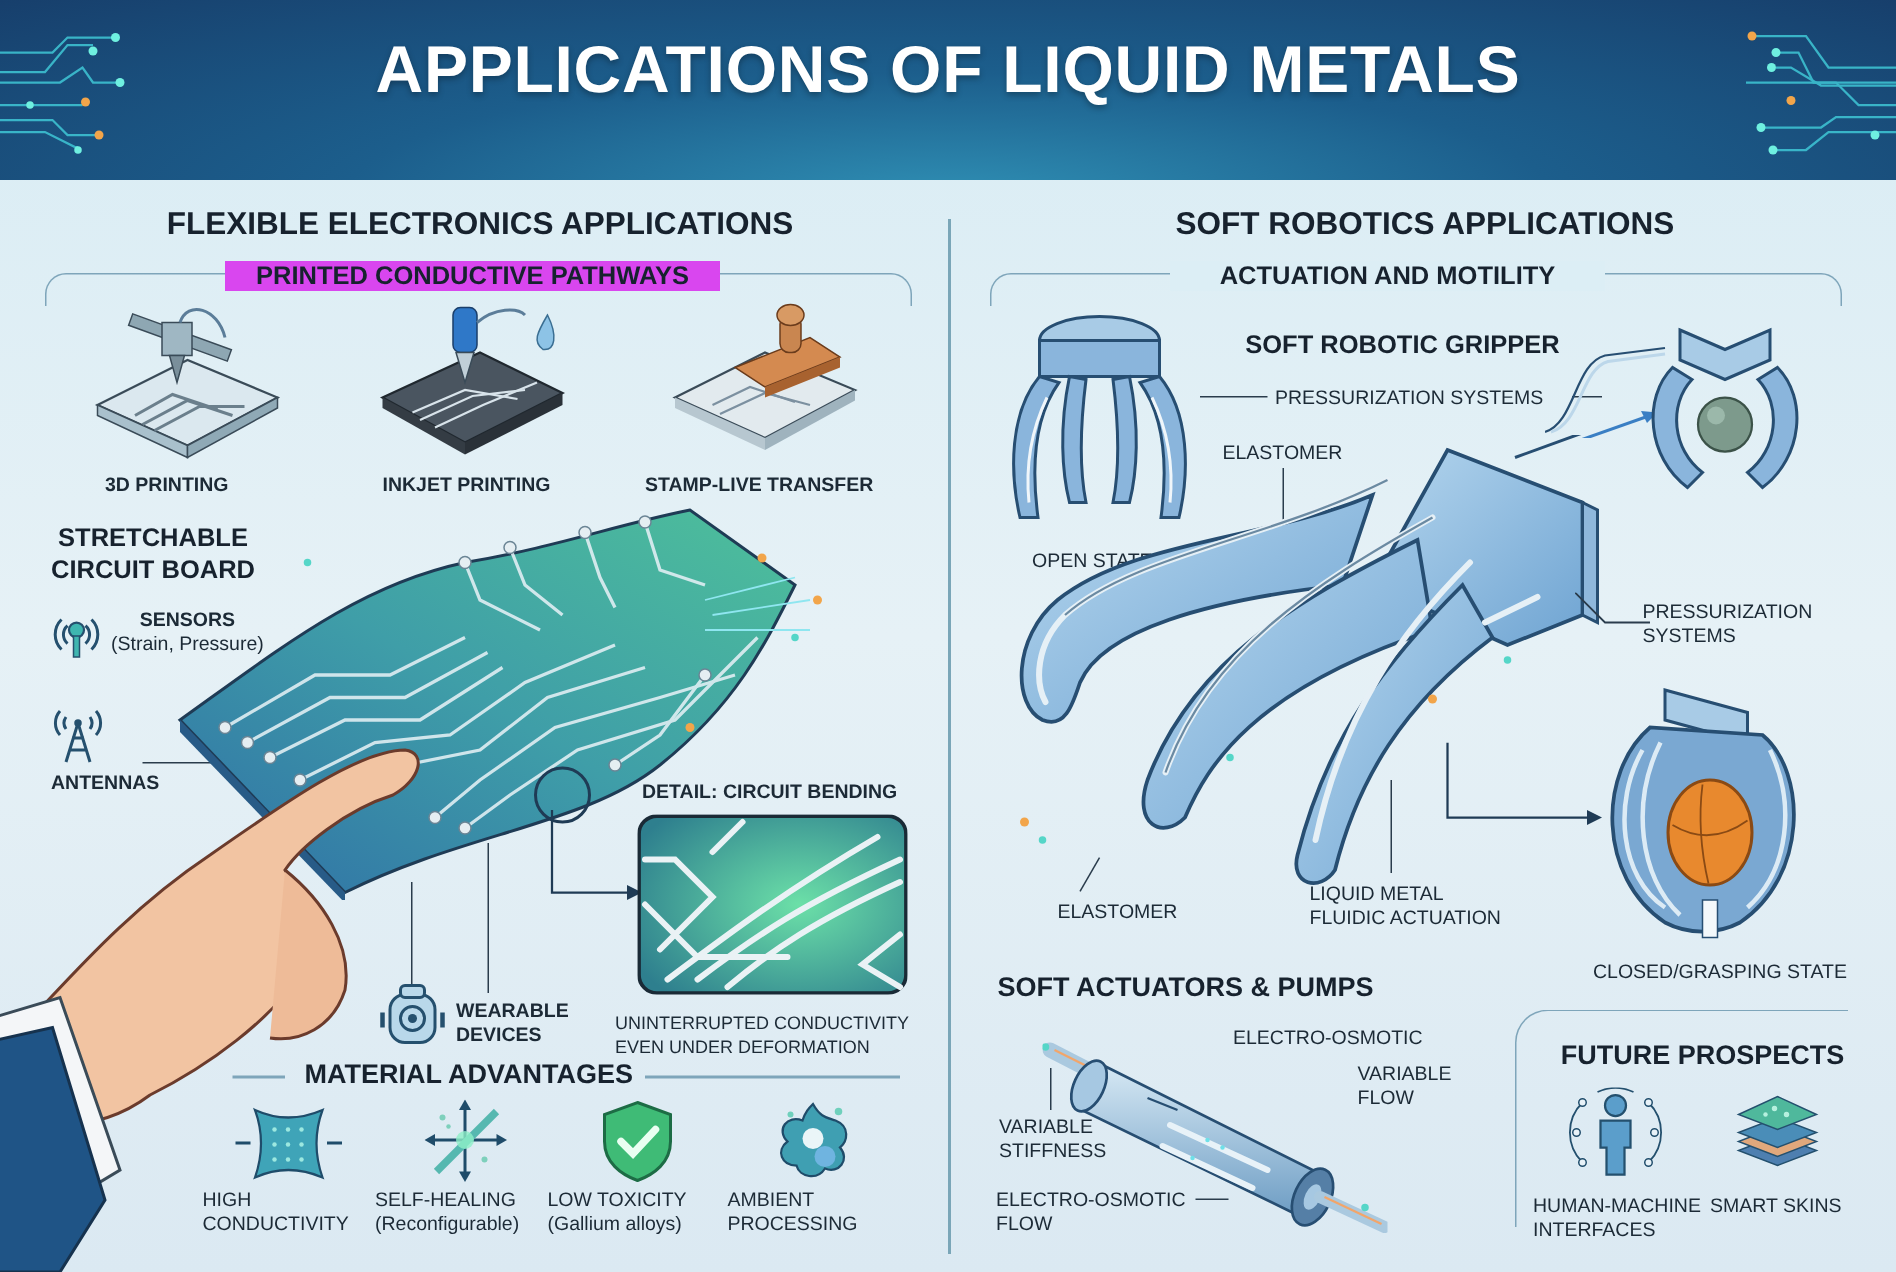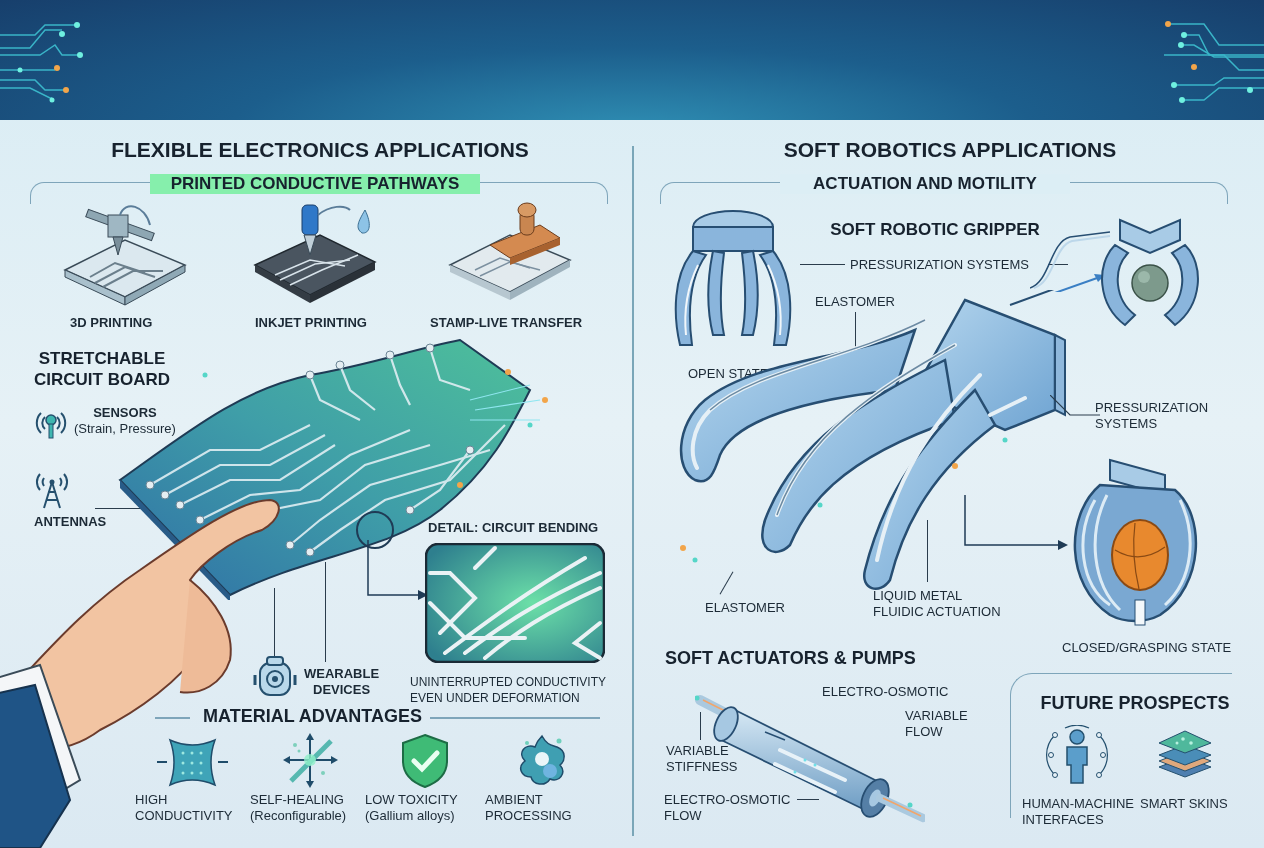--- a/index.html
+++ b/index.html
@@ -57,28 +57,29 @@
         <circle cx="157" cy="45" r="3"></circle>
         <circle cx="150" cy="85" r="3"></circle>
         <circle cx="158" cy="100" r="3"></circle>
         <circle cx="226" cy="90" r="3"></circle>
       </g>
     <g fill="#f2a54a">
         <circle cx="144" cy="24" r="3"></circle>
         <circle cx="170" cy="67" r="3"></circle>
       </g>
   </svg>
+  <div class="t1">APPLICATIONS OF LIQUID METALS</div>
 </div>
 
 <div class="divider"></div>
 
 <div class="h-sec" style="left:60px;top:138px;width:520px">FLEXIBLE ELECTRONICS APPLICATIONS</div>
 
 <div class="bracket" style="left:30px;top:182px;width:578px"></div>
-<div class="h-sub" style="left:150px;top:174px;width:330px;background:#86efac">PRINTED CONDUCTIVE PATHWAYS</div>
+<div class="h-sub" style="left:150px;top:174px;width:330px;background:#d946ef">PRINTED CONDUCTIVE PATHWAYS</div>
 
 <svg class="abs" style="left:55px;top:205px" width="140" height="105" viewBox="0 0 140 105">
   <polygon points="10,65 70,35 130,60 70,92" fill="#dbe8ef" stroke="#3a4b58" stroke-width="1.5"></polygon>
   <polygon points="10,65 70,92 70,100 10,72" fill="#a9c0cc" stroke="#3a4b58"></polygon>
   <polygon points="70,92 130,60 130,67 70,100" fill="#8fa9b6" stroke="#3a4b58"></polygon>
   <g stroke="#6b7f8c" stroke-width="2" fill="none">
       <path d="M35 72 L60 58 L90 68"></path>
       <path d="M40 78 L70 62 L100 72"></path>
       <path d="M48 82 L78 66 L108 66"></path>
     </g>
@@ -218,21 +219,21 @@
 
 <div class="line" style="left:274px;top:588px;width:1.2px;height:90px"></div>
 <div class="line" style="left:325px;top:562px;width:1.2px;height:100px"></div>
 <svg class="abs" style="left:252px;top:655px" width="46" height="46" viewBox="0 0 46 46">
   <rect x="8" y="8" width="30" height="32" rx="10" fill="#b9d8ea" stroke="#25506e" stroke-width="2"></rect>
   <rect x="15" y="2" width="16" height="8" rx="3" fill="#b9d8ea" stroke="#25506e" stroke-width="2"></rect>
   <circle cx="23" cy="24" r="8" fill="none" stroke="#25506e" stroke-width="2"></circle>
     <circle cx="23" cy="24" r="3" fill="#25506e"></circle>
   <path d="M3 20 V30 M43 20 V30" stroke="#25506e" stroke-width="3"></path>
 </svg>
-<div class="lbl" style="left:304px;top:666px;text-align:center">
+<div class="lbl" style="left:304px;top:666px;text-align:left">
   <div>WEARABLE</div>
   <div>DEVICES</div>
 </div>
 
 <div class="lbl" style="left:428px;top:520px;width:180px;font-size:13px">DETAIL: CIRCUIT BENDING</div>
 <svg class="abs" style="left:366px;top:540px" width="62" height="62" viewBox="0 0 62 62">
   <path d="M2 0 V55 H55" stroke="#1f3b55" stroke-width="1.5" fill="none"></path>
     <polygon points="62,55 52,50 52,60" fill="#1f3b55"></polygon>
 </svg>
 <svg class="abs" style="left:425px;top:543px" width="180" height="120" viewBox="0 0 180 120">

